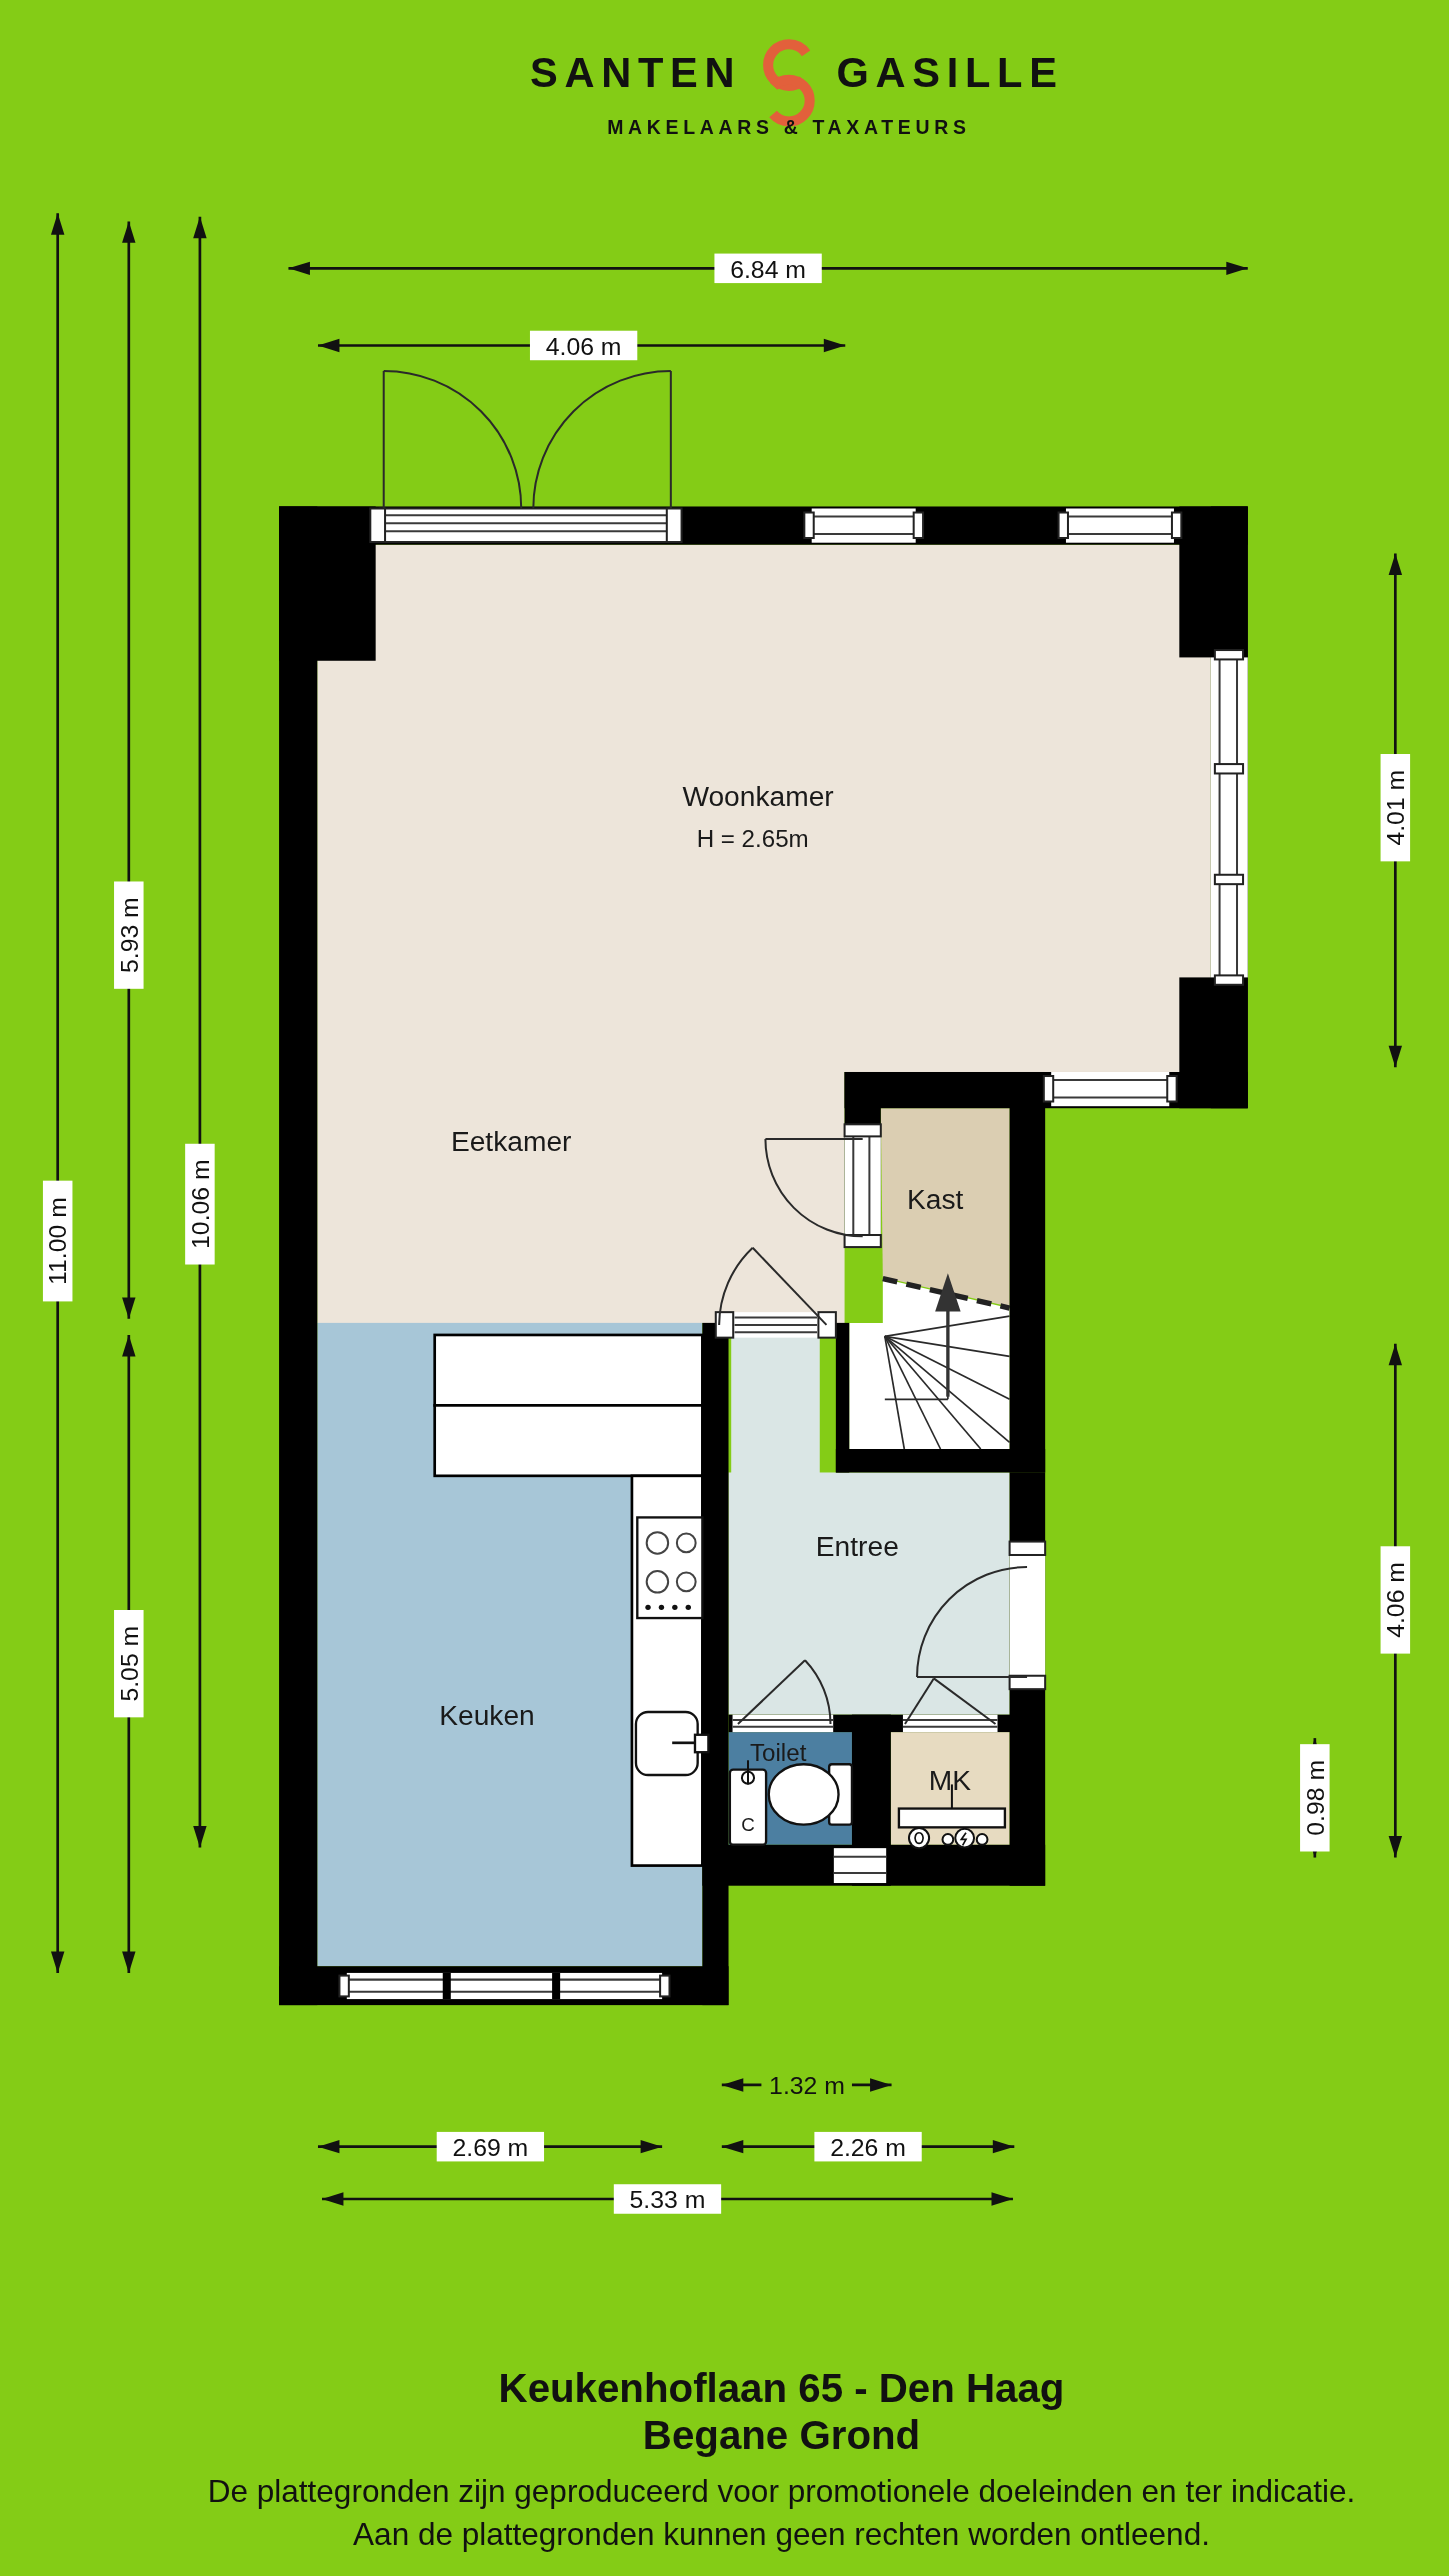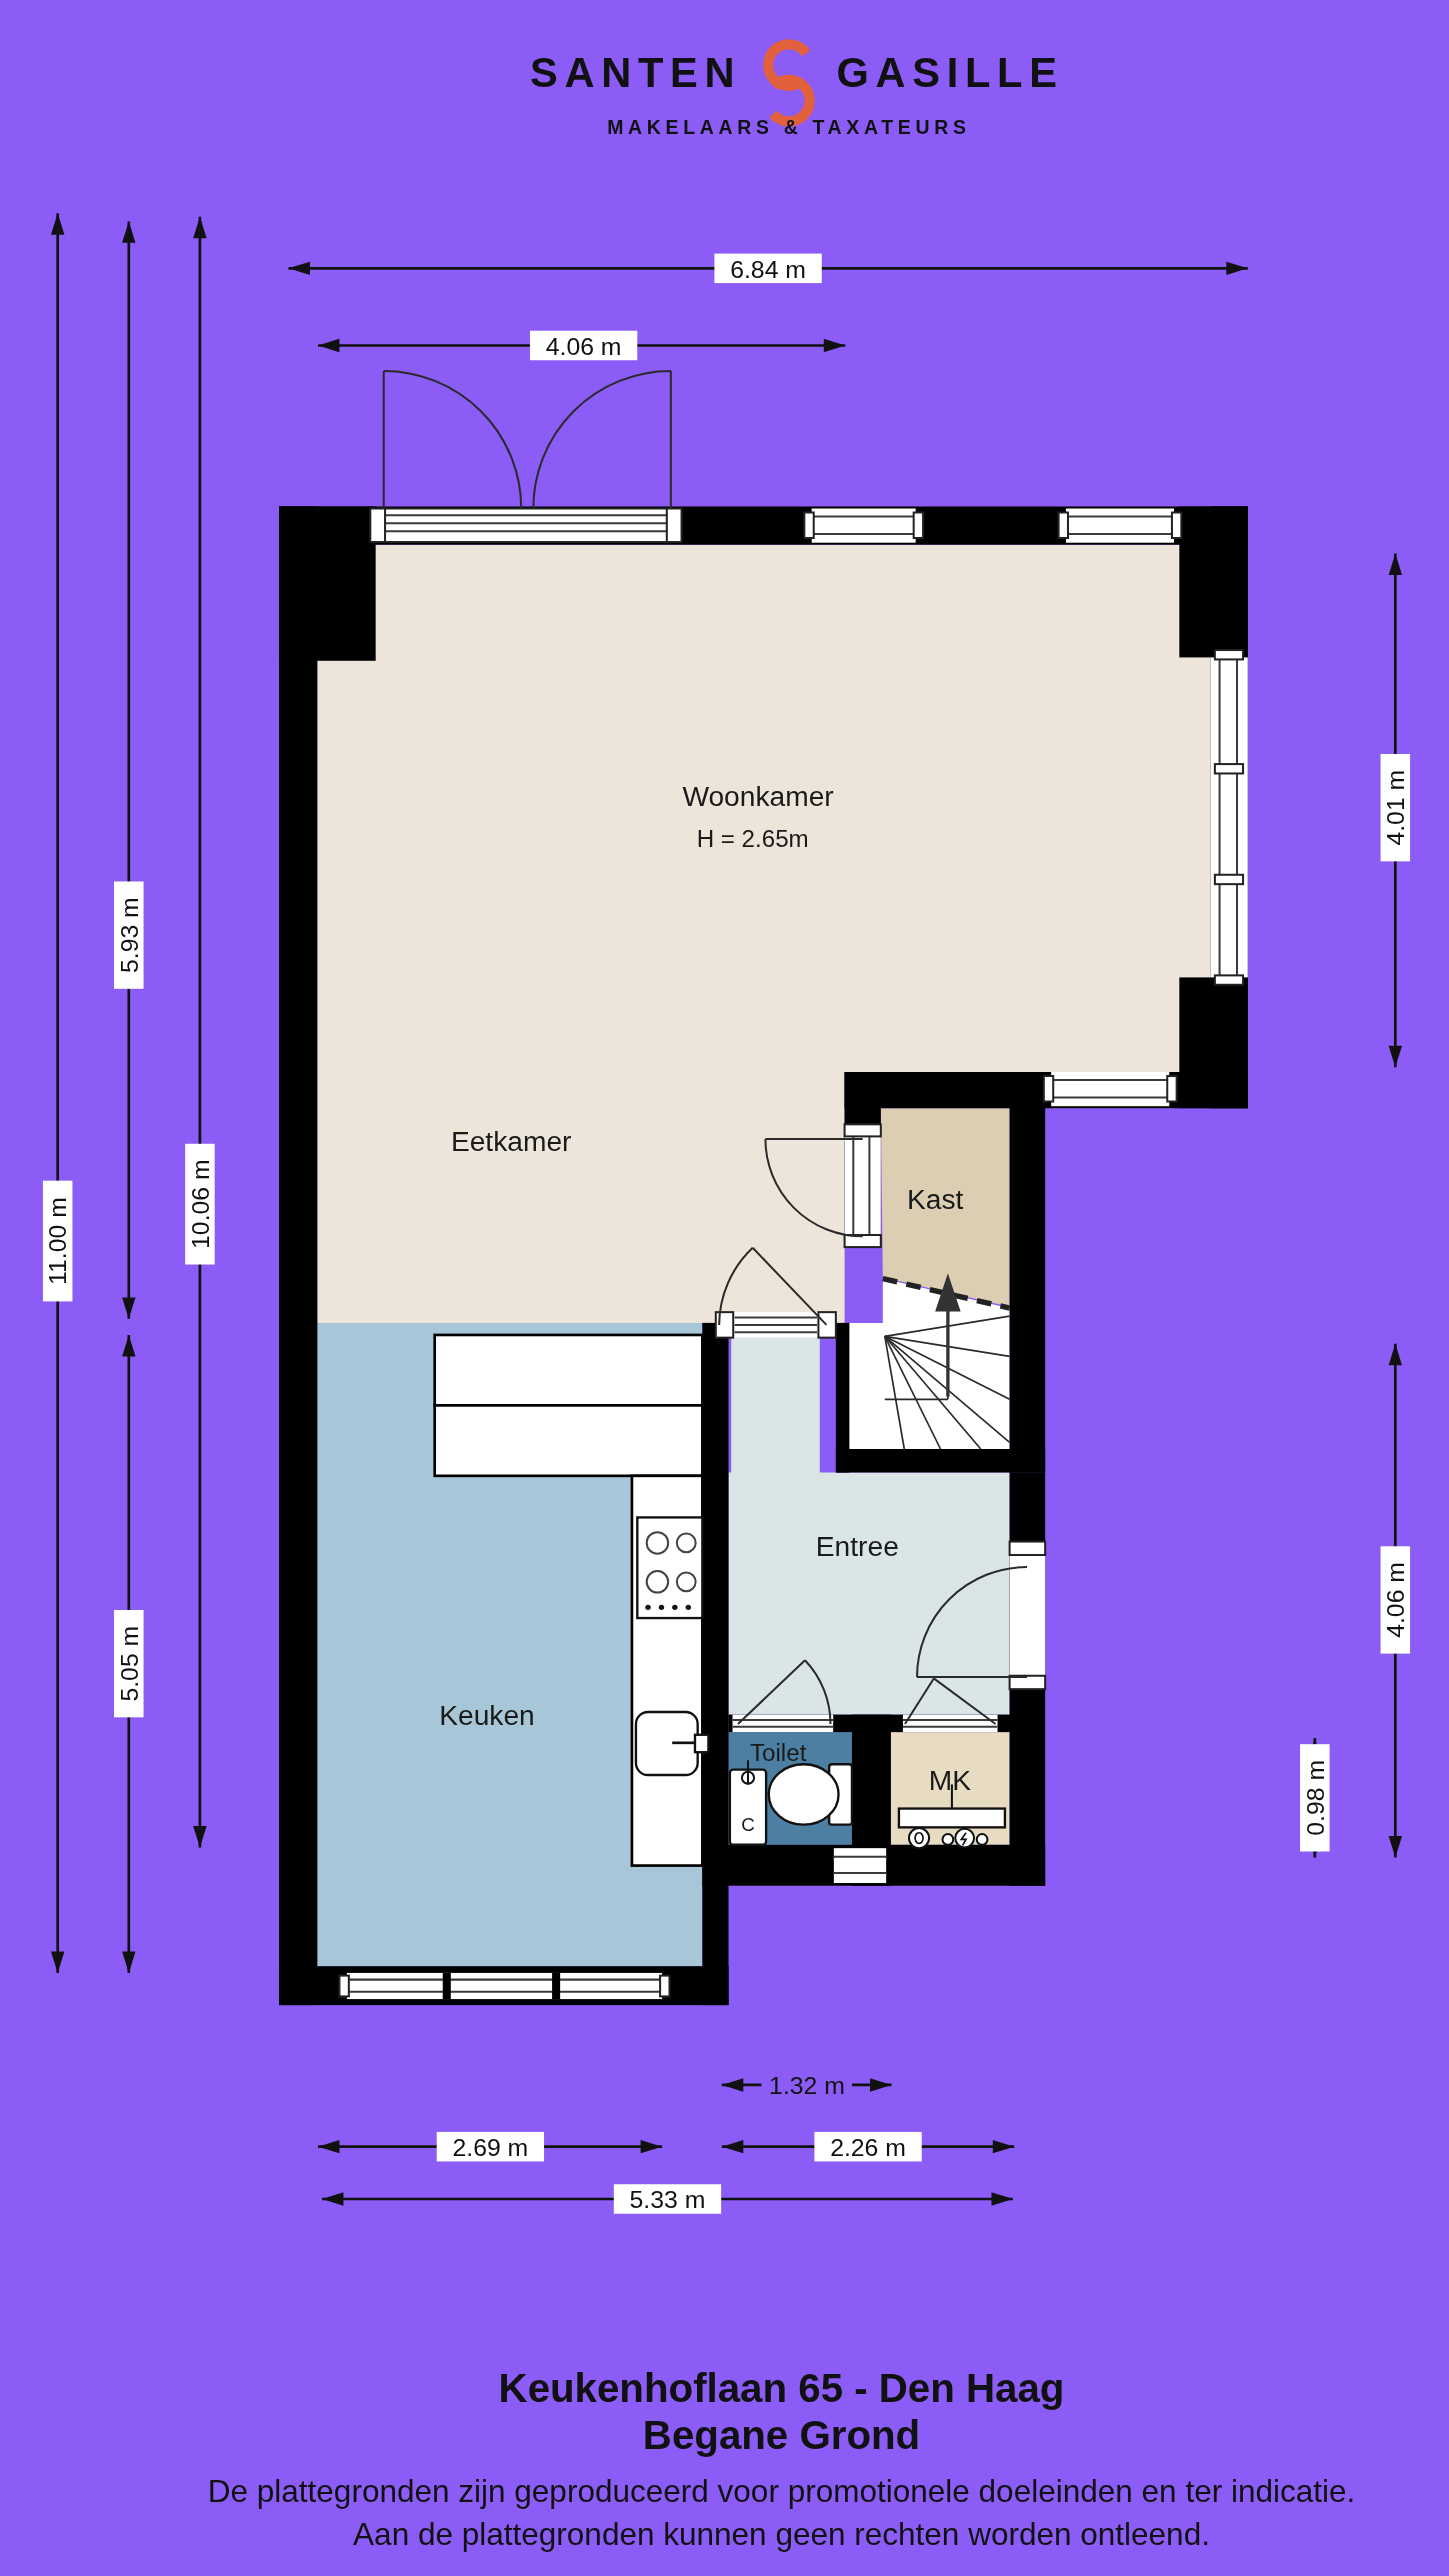--- a/index.html
+++ b/index.html
@@ -1,16 +1,16 @@
 <!DOCTYPE html>
 <html style="font-size:10.7px"><head>
 <meta charset="utf-8">
 <style>
   html,body{margin:0;padding:0;background:#ffffff;}
-  .page{width:1449px;height:2576px;background:#8b5cf6;position:relative;font-family:"Liberation Sans",sans-serif;}
+  .page{width:1449px;height:2576px;background:#84cc16;position:relative;font-family:"Liberation Sans",sans-serif;}
   svg{display:block;}
   text{font-family:"Liberation Sans",sans-serif;fill:#111;}
   .brand{font-size:62px;font-weight:bold;letter-spacing:10px;}
   .tagline{font-size:29px;font-weight:bold;letter-spacing:7px;}
   .roomlabel{font-size:42px;fill:#1a1a1a;}
   .roomlabel-small{font-size:36px;fill:#1a1a1a;}
   .fixlabel{font-size:28px;fill:#1a1a1a;}
   .dimtext{font-size:37px;fill:#111;}
   .title{font-size:60px;font-weight:bold;fill:#111;}
   .disclaimer{font-size:47px;fill:#111;}

